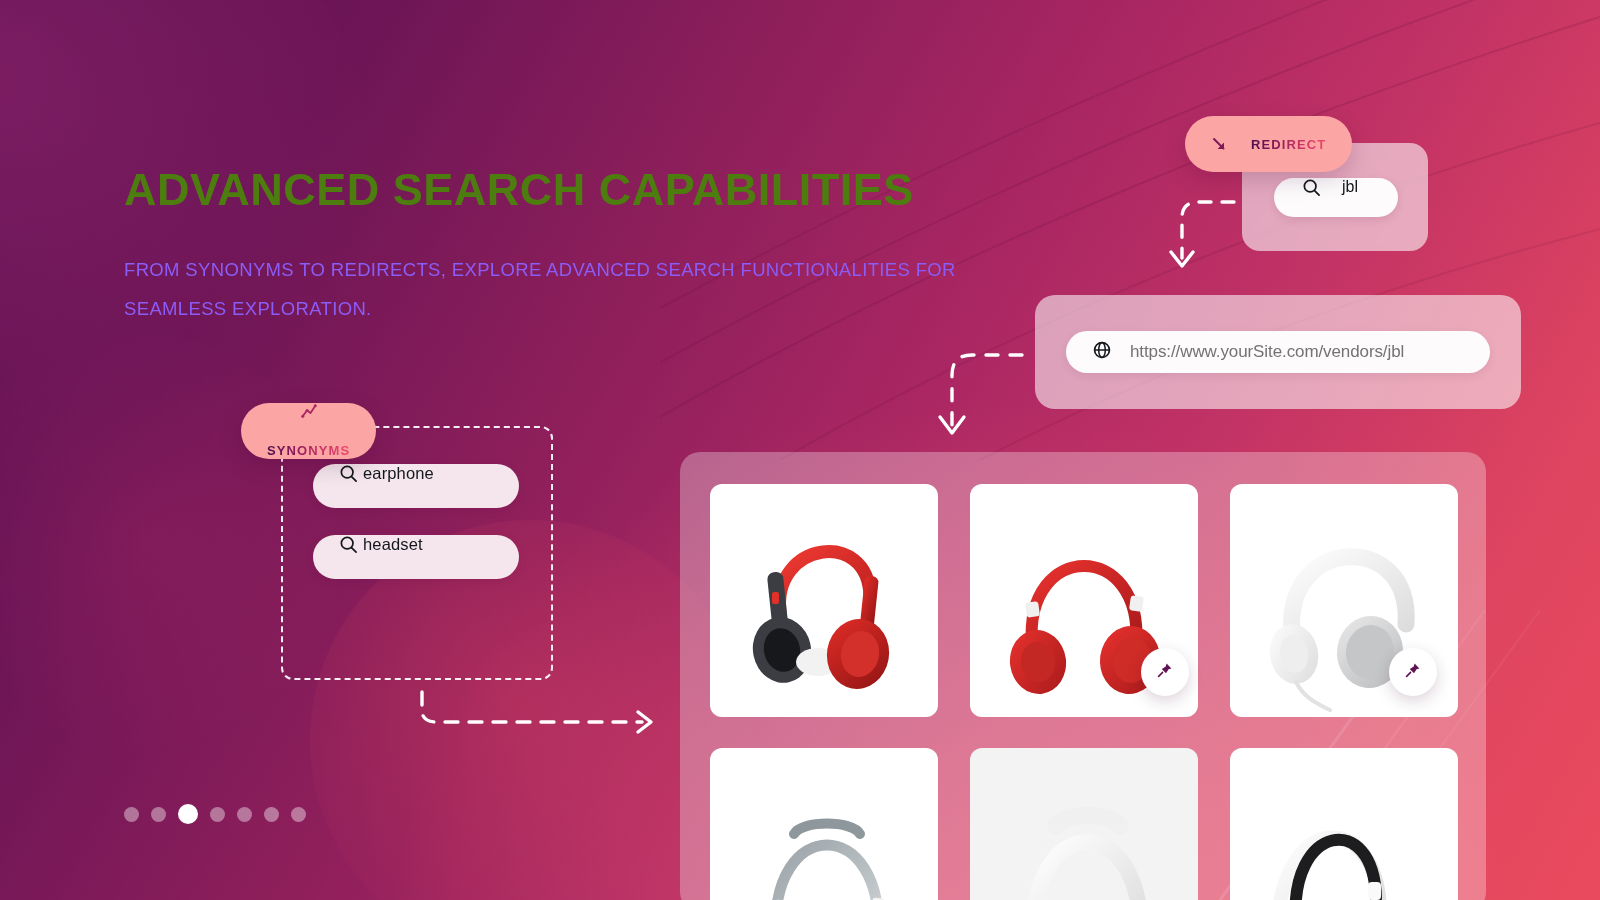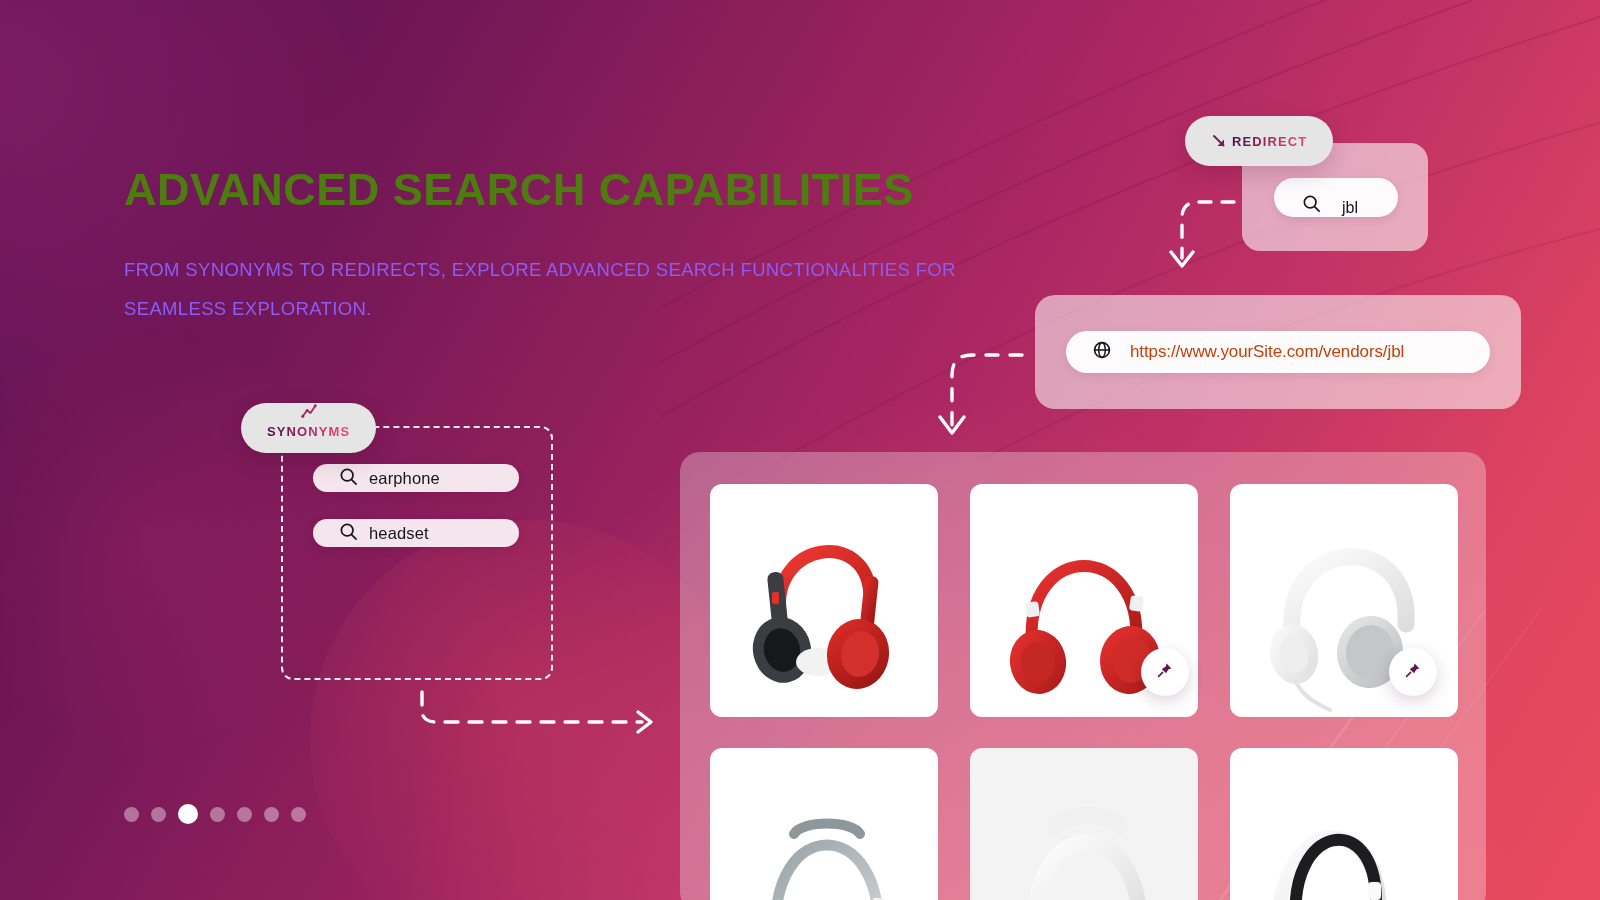--- a/index.html
+++ b/index.html
@@ -43,74 +43,74 @@
     color:#8b5cf6; text-transform:uppercase; font-weight:400;
   }
 
   
   .dots { position:absolute; left:124px; top:804px; display:flex; align-items:center; gap:12px; }
   .dot { width:15px; height:15px; border-radius:50%; background:rgba(255,255,255,0.40); }
   .dot.active { width:20px; height:20px; background:#ffffff; }
 
   
   .badge {
-    position:absolute; display:flex; align-items:center; gap:5px;
-    background:#e5e5e5; border-radius:999px;
-    padding:0 26px; height:50px;
+    position:absolute; display:flex; align-items:center; gap:24px;
+    background:#fca5a5; border-radius:999px;
+    padding:0 26px; height:56px;
     box-shadow:0 8px 22px rgba(60,8,45,0.18);
     z-index:6;
   }
   .badge-label {
     font-size:13px; font-weight:800; letter-spacing:1.1px; text-transform:uppercase;
     background:linear-gradient(90deg,#4d1050 0%, #8b1a59 35%, #c32f63 62%, #f2496b 100%);
     -webkit-background-clip:text; background-clip:text; color:transparent;
   }
   .badge-icon { display:flex; width:16px; height:16px; }
 
   
   #synonyms-badge { left:241px; top:403px;flex-direction:column; }
   .dashed-box {
     position:absolute; left:281px; top:426px; width:272px; height:254px;
     border:2px dashed rgba(255,255,255,0.92); border-radius:12px;
   }
   .chips { position:absolute; left:313px; top:464px; display:flex; flex-direction:column; gap:27px; z-index:4; }
   .chip {
-    width:206px; height:28px; border-radius:999px; background:#f4e6ec;
-    display:flex; align-items:center; padding-left:26px; gap:11px;
+    width:206px; height:44px; border-radius:999px; background:#f4e6ec;
+    display:flex; padding-left:26px; gap:5px;
     box-shadow:0 3px 10px rgba(70,10,50,0.10);
   }
   .chip-text { font-size:16.5px; color:#14181d; letter-spacing:0.15px; }
 
   
   #redirect-badge { left:1185px; top:116px; }
   .search-panel {
     position:absolute; left:1242px; top:143px; width:186px; height:108px;
     background:rgba(255,255,255,0.58); border-radius:18px;
     backdrop-filter:blur(2px);
   }
   .search-pill {
     position:absolute; left:1274px; top:178px; width:124px; height:39px;
     background:#fdfbfc; border-radius:999px;
-    display:flex; align-items:flex-end; padding-left:28px; gap:21px;
+    display:flex; align-items:flex-start; padding-left:28px; gap:21px;
     box-shadow:0 3px 10px rgba(70,10,50,0.10); z-index:5;
   }
   .search-pill-text { font-size:16px; color:#14181d; }
 
   
   .url-panel {
     position:absolute; left:1035px; top:295px; width:486px; height:114px;
     background:rgba(255,255,255,0.56); border-radius:20px;
   }
   .url-bar {
     position:absolute; left:1066px; top:331px; width:424px; height:42px;
     background:#fdfbfc; border-radius:999px;
     display:flex; align-items:center; padding-left:26px; gap:18px;
     box-shadow:0 3px 10px rgba(70,10,50,0.08);
   }
-  .url-text { font-size:17px; color:#c2410c; letter-spacing:-0.1px; }
+  .url-text { font-size:17px; color:#737373; letter-spacing:-0.1px; }
 
   
   .grid-panel {
     position:absolute; left:680px; top:452px; width:806px; height:460px;
     background:rgba(255,255,255,0.30); border-radius:20px;
   }
   .grid {
     position:absolute; left:710px; top:484px;
     display:grid; grid-template-columns:repeat(3,228px); gap:31px 32px;
   }

